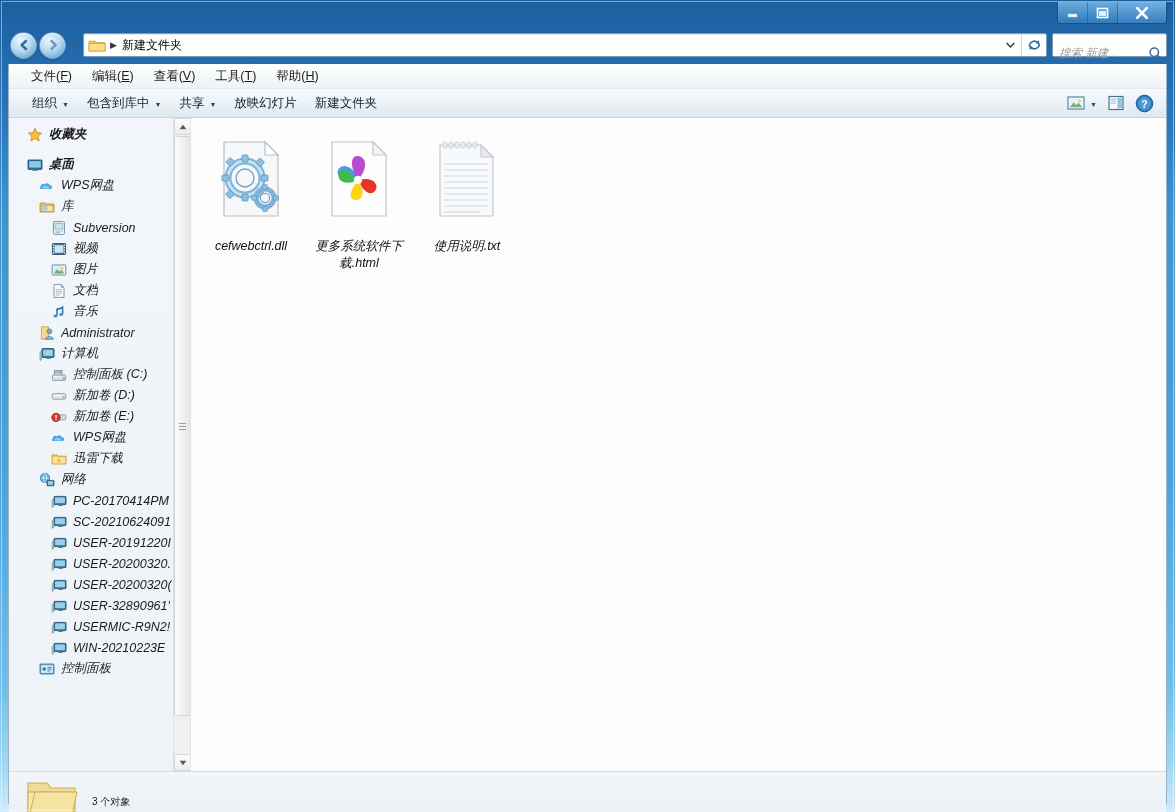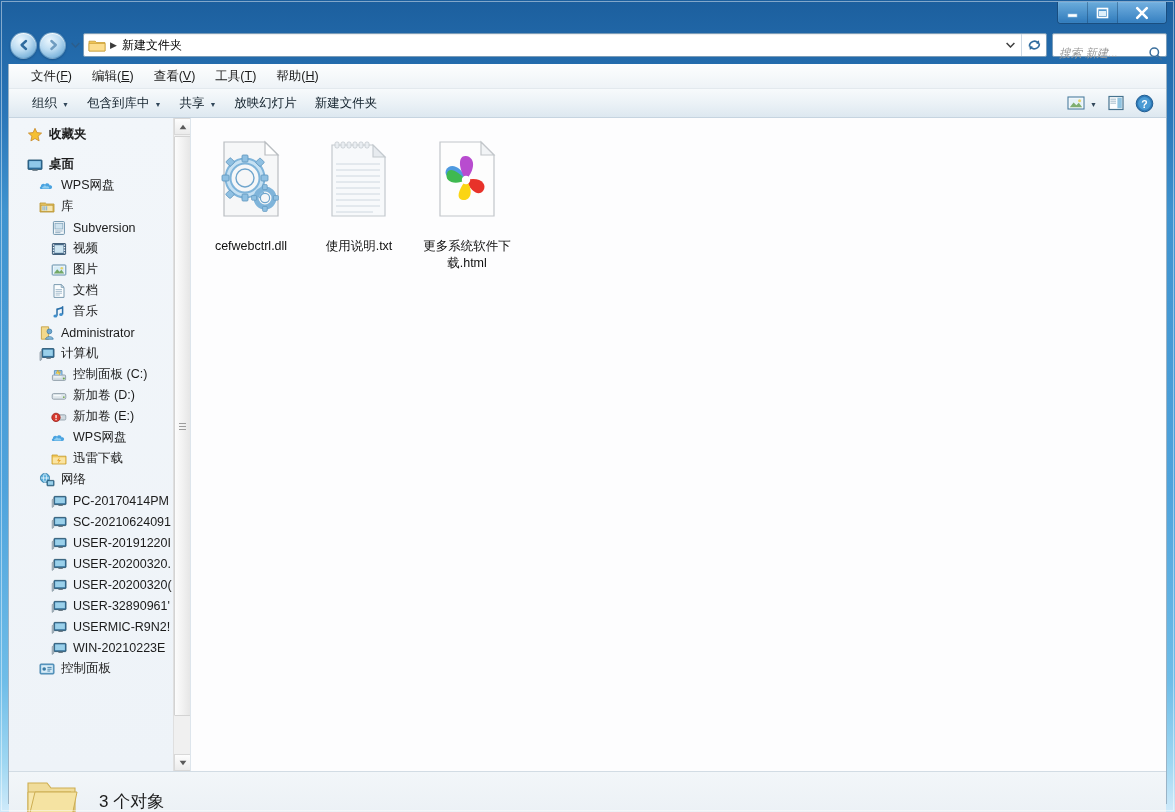--- a/index.html
+++ b/index.html
@@ -125,21 +125,21 @@
     font-size: 12.5px; color: #11202b; padding: 4px 9px; white-space: nowrap;
   }
   .tcaret { font-size: 7px; color: #31475a; position: relative; top: 1px; }
   #tb-right {
     position: absolute; right: 8px; top: 0; bottom: 0;
     display: flex; align-items: center; gap: 2px;
   }
   .tb-ico-btn { display: flex; align-items: center; padding: 3px 4px; gap: 4px; }
 
   
-  #body { display: flex; height: 653px; }
+  #body { display: flex; height: 653px; font-style: italic; }
 
   
   #navpane {
     width: 182px; background: linear-gradient(180deg,#f2f6fa 0%,#eef3f8 100%);
     position: relative; overflow: hidden;
     border-right: 1px solid #dde5ec;
   }
   #navlist { padding-top: 6px; }
   .nrow {
     height: 21px; display: flex; align-items: center;
@@ -195,21 +195,21 @@
   }
 
   
   #statusbar {
     height: 60px; background: linear-gradient(180deg,#f2f6f9 0%,#e9eff4 100%);
     border-top: 1px solid #d2dce4;
     display: flex; align-items: center; padding-left: 16px;
     position: relative;
   }
   #status-folder { width: 54px; height: 46px; position: relative; }
-  #status-text { font-size: 17px; color: #1b1b1b; margin-left: 20px; }
+  #status-text { font-size: 10px; color: #1b1b1b; margin-left: 13px; }
 </style>
 </head>
 <body>
 
 <div id="window">
 
   <div id="titlebar">
     <div id="winctl">
       <div class="wbtn">
         <svg width="12" height="10" viewBox="0 0 12 10">
@@ -724,20 +724,39 @@
                   <circle cx="50" cy="58" r="4.6" fill="#f6f7f8" stroke="#6fa5cd" stroke-width="1.2"></circle>
                 </g>
               </svg>
             </div>
             <div class="flabel">cefwebctrl.dll</div>
           </div>
 
           <div class="fileitem">
             <div class="ficon">
               <svg width="72" height="78" viewBox="0 0 72 78">
+                <path d="M9 2 L50 2 L63 15 L63 76 L9 76 Z" fill="#fdfdfd" stroke="#c2c6ca" stroke-width="1.2"></path>
+                <path d="M50 2 L50 15 L63 15 Z" fill="#f2f4f6" stroke="#c2c6ca" stroke-width="1.2"></path>
+                <g transform="translate(35,40)">
+                  <path d="M0 0 C-4 -14 -16 -18 -20 -10 C-23 -3 -12 2 0 0 Z" fill="#4f9ae0"></path>
+                  <path d="M0 0 C10 -11 9 -23 0 -24 C-8 -25 -8 -12 0 0 Z" fill="#b84ccf"></path>
+                  <path d="M0 0 C14 -4 22 4 17 11 C12 17 4 10 0 0 Z" fill="#e8322a"></path>
+                  <path d="M0 0 C8 10 5 21 -3 20 C-11 19 -7 9 0 0 Z" fill="#fbd514"></path>
+                  <path d="M0 0 C-12 6 -22 1 -19 -7 C-16 -14 -7 -7 0 0 Z" fill="#3fb950"></path>
+                  <path d="M0 0 C-10 11 -8 22 0 22 C8 22 6 10 0 0 Z" fill="#fbd514" opacity="0"></path>
+                  <circle cx="0" cy="0" r="4.2" fill="#ffffff"></circle>
+                </g>
+              </svg>
+            </div>
+            <div class="flabel">更多系统软件下载.html</div>
+          </div>
+
+          <div class="fileitem">
+            <div class="ficon">
+              <svg width="72" height="78" viewBox="0 0 72 78">
                 <path d="M9 5 L50 5 L62 17 L62 76 L9 76 Z" fill="#f7f9fb" stroke="#c3c9ce" stroke-width="1.2"></path>
                 <path d="M50 5 L50 17 L62 17 Z" fill="#e7ebef" stroke="#c3c9ce" stroke-width="1.1"></path>
                 <g stroke="#cfd8e0" stroke-width="1">
                   <path d="M13 24 H57"></path>
                     <path d="M13 30 H57"></path>
                     <path d="M13 36 H57"></path>
                   <path d="M13 42 H57"></path>
                     <path d="M13 48 H57"></path>
                     <path d="M13 54 H57"></path>
                   <path d="M13 60 H57"></path>
@@ -750,39 +769,20 @@
                   <rect x="24" y="2" width="4" height="6" rx="1.6"></rect>
                   <rect x="30" y="2" width="4" height="6" rx="1.6"></rect>
                   <rect x="36" y="2" width="4" height="6" rx="1.6"></rect>
                   <rect x="42" y="2" width="4" height="6" rx="1.6"></rect>
                 </g>
               </svg>
             </div>
             <div class="flabel">使用说明.txt</div>
           </div>
 
-          <div class="fileitem">
-            <div class="ficon">
-              <svg width="72" height="78" viewBox="0 0 72 78">
-                <path d="M9 2 L50 2 L63 15 L63 76 L9 76 Z" fill="#fdfdfd" stroke="#c2c6ca" stroke-width="1.2"></path>
-                <path d="M50 2 L50 15 L63 15 Z" fill="#f2f4f6" stroke="#c2c6ca" stroke-width="1.2"></path>
-                <g transform="translate(35,40)">
-                  <path d="M0 0 C-4 -14 -16 -18 -20 -10 C-23 -3 -12 2 0 0 Z" fill="#4f9ae0"></path>
-                  <path d="M0 0 C10 -11 9 -23 0 -24 C-8 -25 -8 -12 0 0 Z" fill="#b84ccf"></path>
-                  <path d="M0 0 C14 -4 22 4 17 11 C12 17 4 10 0 0 Z" fill="#e8322a"></path>
-                  <path d="M0 0 C8 10 5 21 -3 20 C-11 19 -7 9 0 0 Z" fill="#fbd514"></path>
-                  <path d="M0 0 C-12 6 -22 1 -19 -7 C-16 -14 -7 -7 0 0 Z" fill="#3fb950"></path>
-                  <path d="M0 0 C-10 11 -8 22 0 22 C8 22 6 10 0 0 Z" fill="#fbd514" opacity="0"></path>
-                  <circle cx="0" cy="0" r="4.2" fill="#ffffff"></circle>
-                </g>
-              </svg>
-            </div>
-            <div class="flabel">更多系统软件下载.html</div>
-          </div>
-
         </div>
       </div>
     </div>
 
     <div id="statusbar">
       <div id="status-folder">
         <svg width="54" height="46" viewBox="0 0 54 46">
           <path d="M3 4 L22 4 L26 9 L50 9 L50 42 L3 42 Z" fill="#f0dc9a" stroke="#cdae52" stroke-width="1.1"></path>
           <path d="M3 13 L46 13 L50 42 L3 42 Z" fill="#f7e7ad" stroke="#cdae52" stroke-width="1"></path>
           <path d="M10 13 L52 13 L46 42 L3 42 Z" fill="#f5e3a2" stroke="#cdae52" stroke-width="1"></path>

